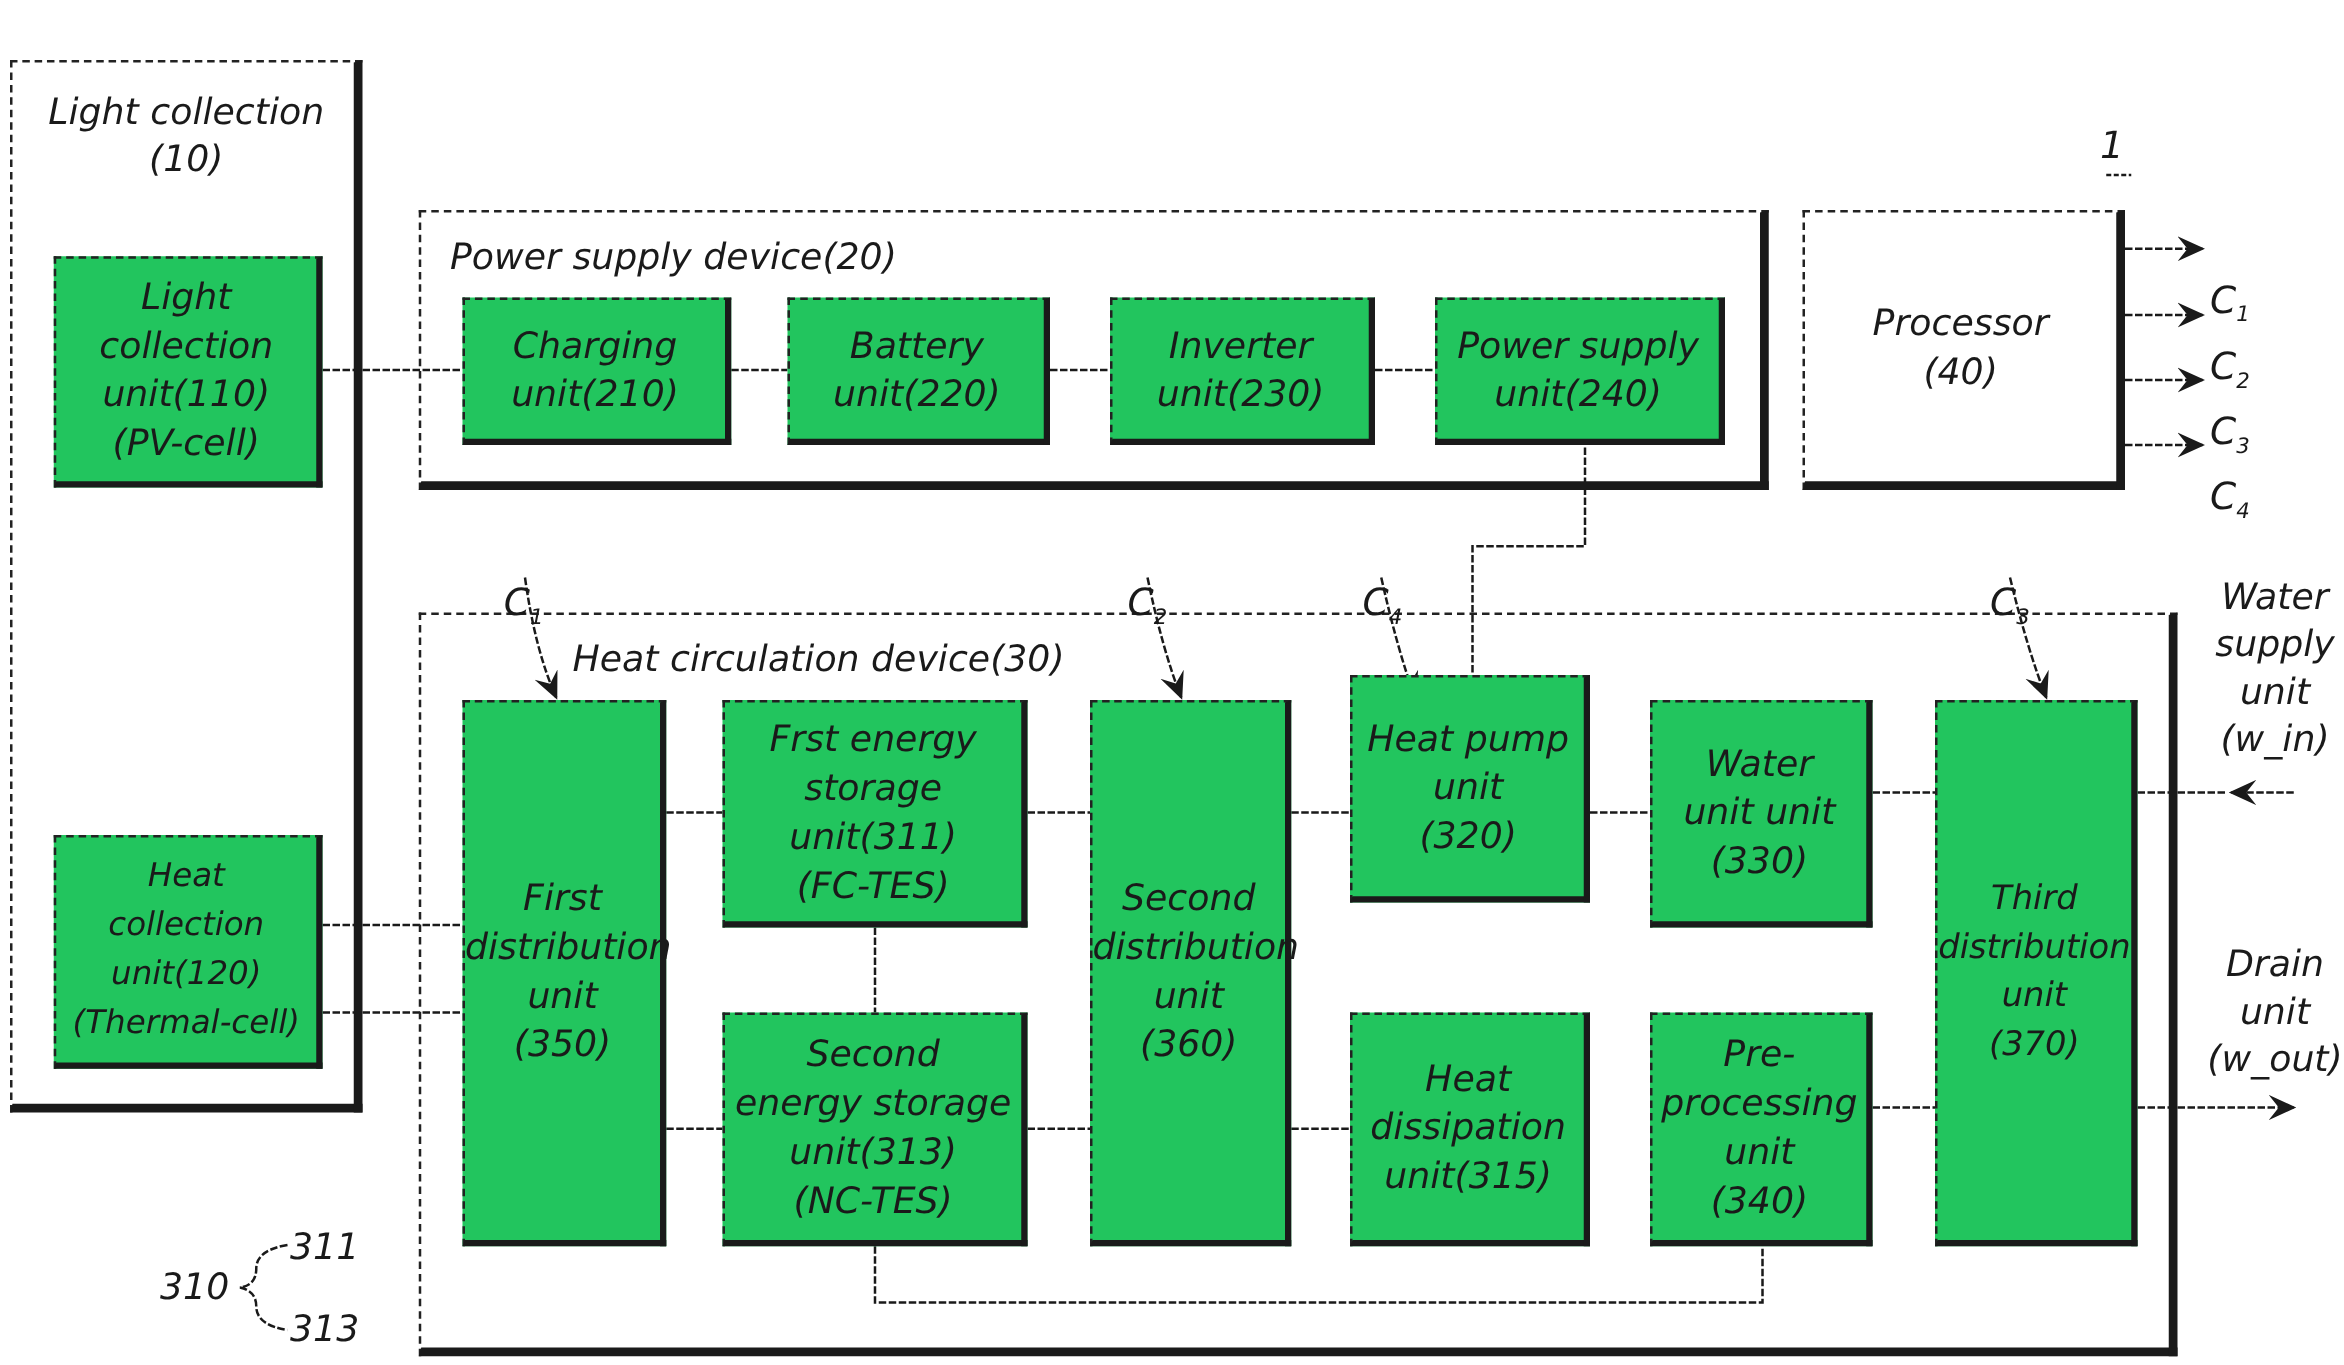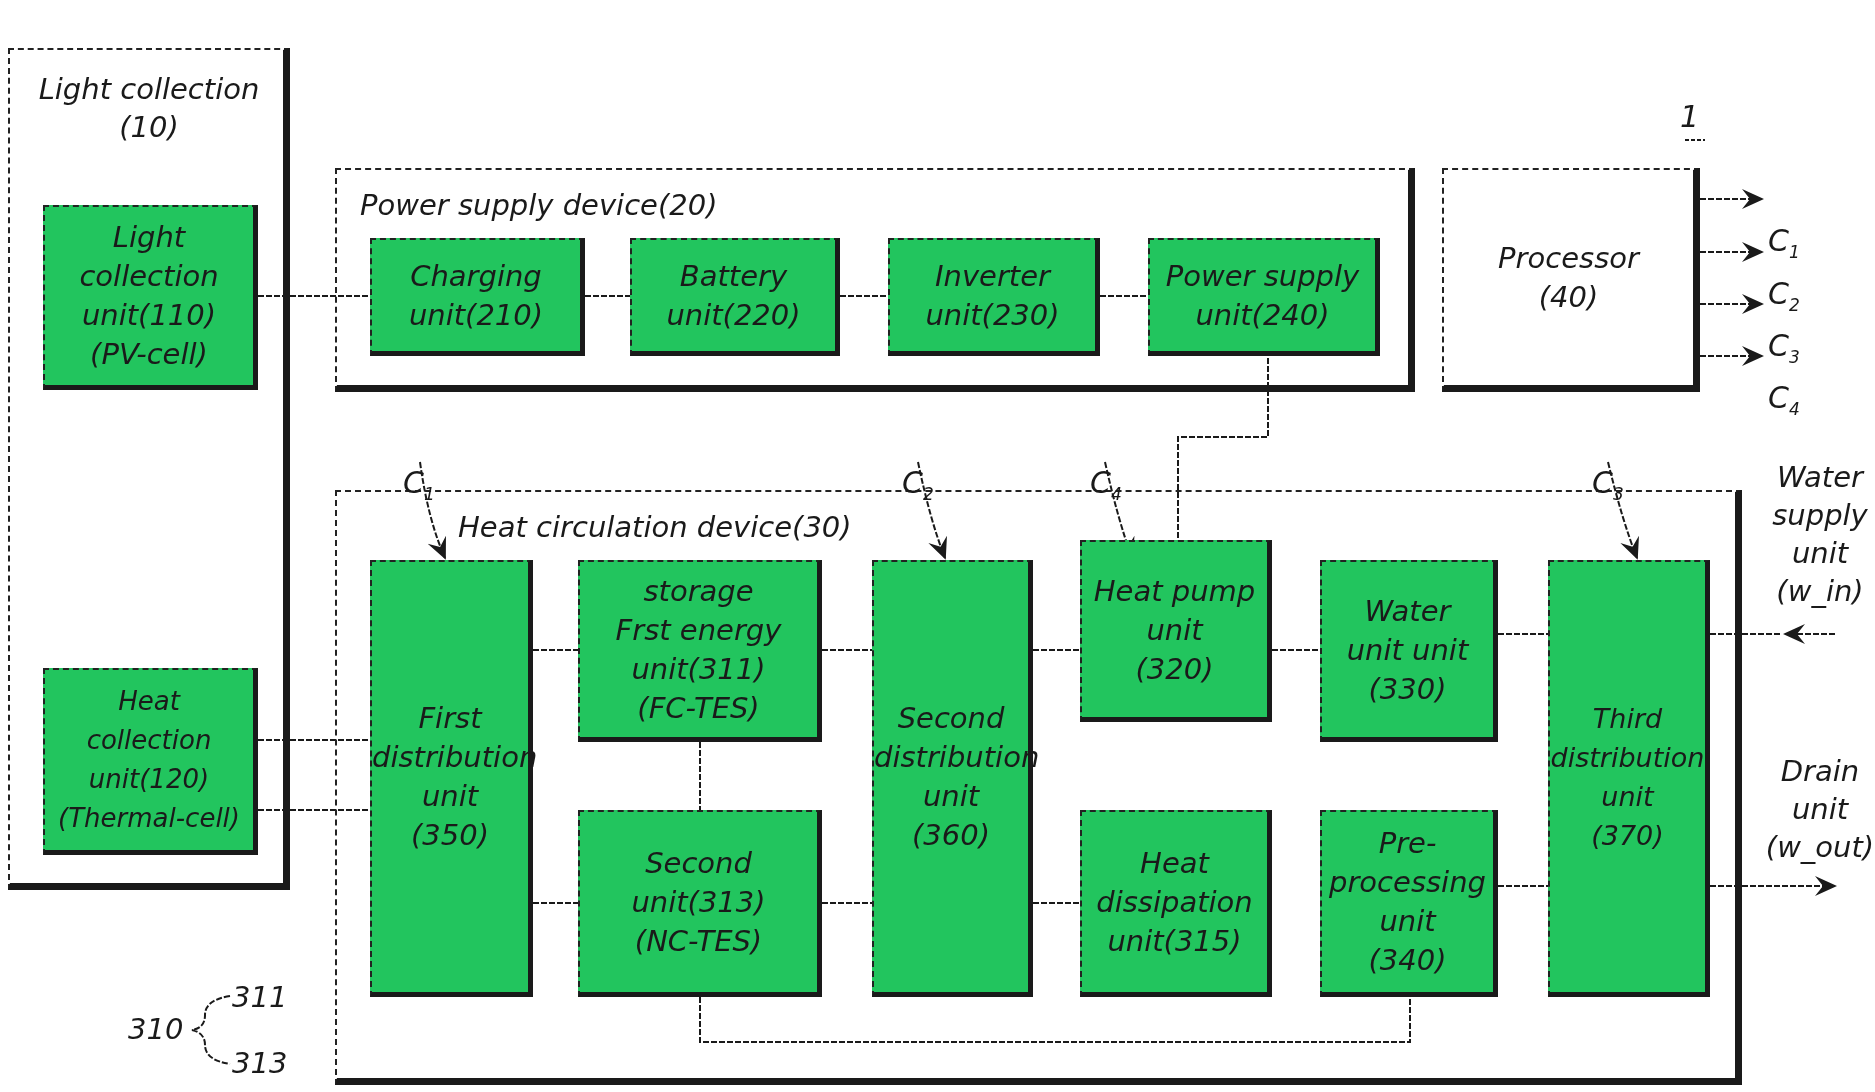--- a/index.html
+++ b/index.html
@@ -143,29 +143,30 @@
 <div class="box" style="left:370px;top:560px;width:163px;height:437px;">
   <div class="inner-text">
     <span>First</span>
     <span>distribution</span>
     <span>unit</span>
     <span>(350)</span>
   </div>
 </div>
 <div class="box" style="left:578px;top:560px;width:244px;height:182px;">
   <div class="inner-text">
+    <span>Frst energy</span>
     <span>storage</span>
-    <span>Frst energy</span>
     <span>unit(311)</span>
     <span>(FC-TES)</span>
   </div>
 </div>
 <div class="box" style="left:578px;top:810px;width:244px;height:187px;">
   <div class="inner-text">
     <span>Second</span>
+    <span>energy storage</span>
     <span>unit(313)</span>
     <span>(NC-TES)</span>
   </div>
 </div>
 <div class="box" style="left:872px;top:560px;width:161px;height:437px;">
   <div class="inner-text">
     <span>Second</span>
     <span>distribution</span>
     <span>unit</span>
     <span>(360)</span>

